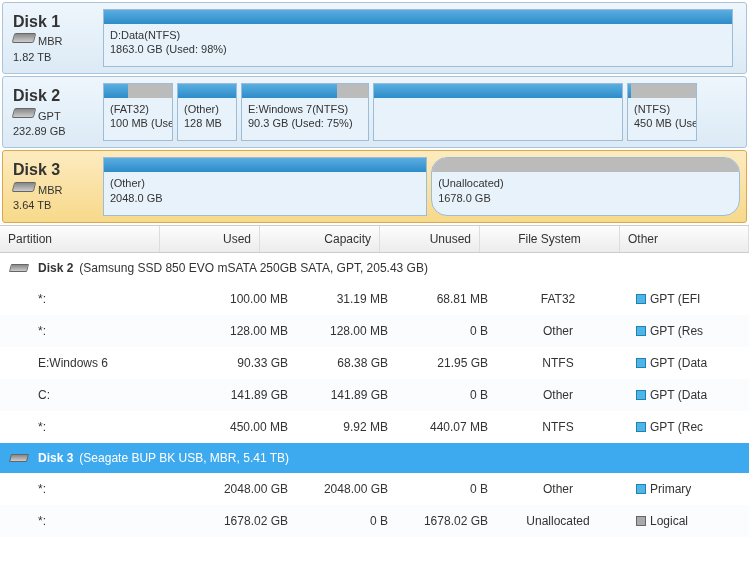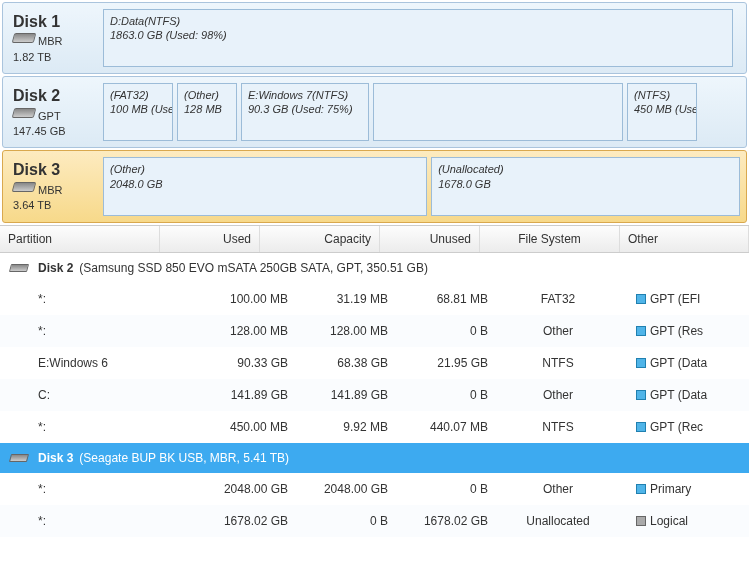--- a/index.html
+++ b/index.html
@@ -3,21 +3,21 @@
 <meta charset="utf-8">
 <style>
 * { box-sizing: border-box; margin: 0; padding: 0; }
 body { font-family: "Segoe UI", Tahoma, sans-serif; font-size: 12px; background: #fff; color: #333; width: 749px; }
 .disk-block { display: flex; border: 1px solid #aac4dd; background: linear-gradient(#eef6fc, #dceaf5); margin: 2px; border-radius: 3px; }
 .disk-block.selected { background: linear-gradient(#fdebc0, #f7d98a); border: 1px solid #d9a84e; }
 .disk-info { width: 100px; padding: 8px 4px 8px 10px; font-size: 11px; line-height: 1.4; }
 .disk-info b { font-size: 16px; }
 .disk-icon { display:inline-block; width:22px; height:10px; background: linear-gradient(#888,#ccc); border-radius:2px; transform: skewX(-15deg); margin-bottom:2px; border:1px solid #666;}
 .disk-partitions { flex: 1; display: flex; gap: 4px; padding: 6px 6px 6px 0; overflow: hidden;}
-.part-box { border: 1px solid #9cbcd8; background: #e8f2fa; display:flex; flex-direction:row; overflow:hidden; min-width:0;font-style:italic;}
+.part-box { border: 1px solid #9cbcd8; background: #e8f2fa; display:flex; flex-direction:column; overflow:hidden; min-width:0;}
 .part-bar { height: 14px; background: #bbb; position: relative; }
 .part-bar-fill { height: 100%; background: linear-gradient(#5aaee0,#2d8cc9); }
 .part-label { padding: 4px 6px; font-size: 11px; line-height: 1.3; white-space: nowrap; }
 .table-wrap { border-top: 1px solid #ccc; }
 .thead { display:flex; background: linear-gradient(#fdfdfd,#ececec); border-bottom:1px solid #ccc; }
 .th { padding:6px 8px; font-size:12px; border-right:1px solid #ddd; color:#333; }
 .col-part { width: 160px; text-align:left;}
 .col-cap { width: 120px; text-align:right;}
 .col-used { width: 100px; text-align:right;}
 .col-unused { width: 100px; text-align:right;}
@@ -43,21 +43,21 @@
       <div class="disk-partitions">
         <div class="part-box" style="width: 630px;">
           <div class="part-bar">
             <div class="part-bar-fill" style="width:100%"></div>
           </div>
           <div class="part-label">D:Data(NTFS)<br>1863.0 GB (Used: 98%)</div>
         </div>
       </div>
     </div>
     <div class="disk-block">
-      <div class="disk-info"><b>Disk 2</b><br><span class="disk-icon"></span> <span>GPT</span><br><span>147.45 GB</span></div>
+      <div class="disk-info"><b>Disk 2</b><br><span class="disk-icon"></span> <span>GPT</span><br><span>232.89 GB</span></div>
       <div class="disk-partitions">
         <div class="part-box" style="width: 70px;">
           <div class="part-bar">
             <div class="part-bar-fill" style="width:35%"></div>
           </div>
           <div class="part-label">(FAT32)<br>100 MB (Use</div>
         </div>
         <div class="part-box" style="width: 60px;">
           <div class="part-bar">
             <div class="part-bar-fill" style="width:100%"></div>
@@ -85,21 +85,21 @@
     </div>
     <div class="disk-block selected">
       <div class="disk-info"><b>Disk 3</b><br><span class="disk-icon"></span> <span>MBR</span><br><span>3.64 TB</span></div>
       <div class="disk-partitions">
         <div class="part-box" style="width: 340px;">
           <div class="part-bar">
             <div class="part-bar-fill" style="width:100%"></div>
           </div>
           <div class="part-label">(Other)<br>2048.0 GB</div>
         </div>
-        <div class="part-box" style="width: 324px;">
+        <div class="part-box" style="width: 324px; border-radius: 16px;">
           <div class="part-bar">
             <div class="part-bar-fill" style="width:0%"></div>
           </div>
           <div class="part-label">(Unallocated)<br>1678.0 GB</div>
         </div>
       </div>
     </div>
   </div>
 <div class="table-wrap">
   <div class="thead">
@@ -107,21 +107,21 @@
     <div class="th col-used">Used</div>
     <div class="th col-cap">Capacity</div>
     <div class="th col-unused">Unused</div>
     <div class="th col-fs">File System</div>
     <div class="th col-type">Other</div>
   </div>
   <div id="tbody">
       <div class="group-row">
         <span class="small-disk-icon"></span>
         <b>Disk 2 </b>
-        <span>(Samsung SSD 850 EVO mSATA 250GB SATA, GPT, 350.51 GB)</span>
+        <span>(Samsung SSD 850 EVO mSATA 250GB SATA, GPT, 205.43 GB)</span>
       </div>
       <div class="trow">
         <div class="cell col-part" style="padding-left:30px">*:</div>
         <div class="cell col-cap">100.00 MB</div>
         <div class="cell col-used">31.19 MB</div>
         <div class="cell col-unused">68.81 MB</div>
         <div class="cell col-fs">FAT32</div>
         <div class="cell col-type" style="padding-left:8px"><span class="sq blue"></span>GPT (EFI</div>
       </div>
       <div class="trow">

